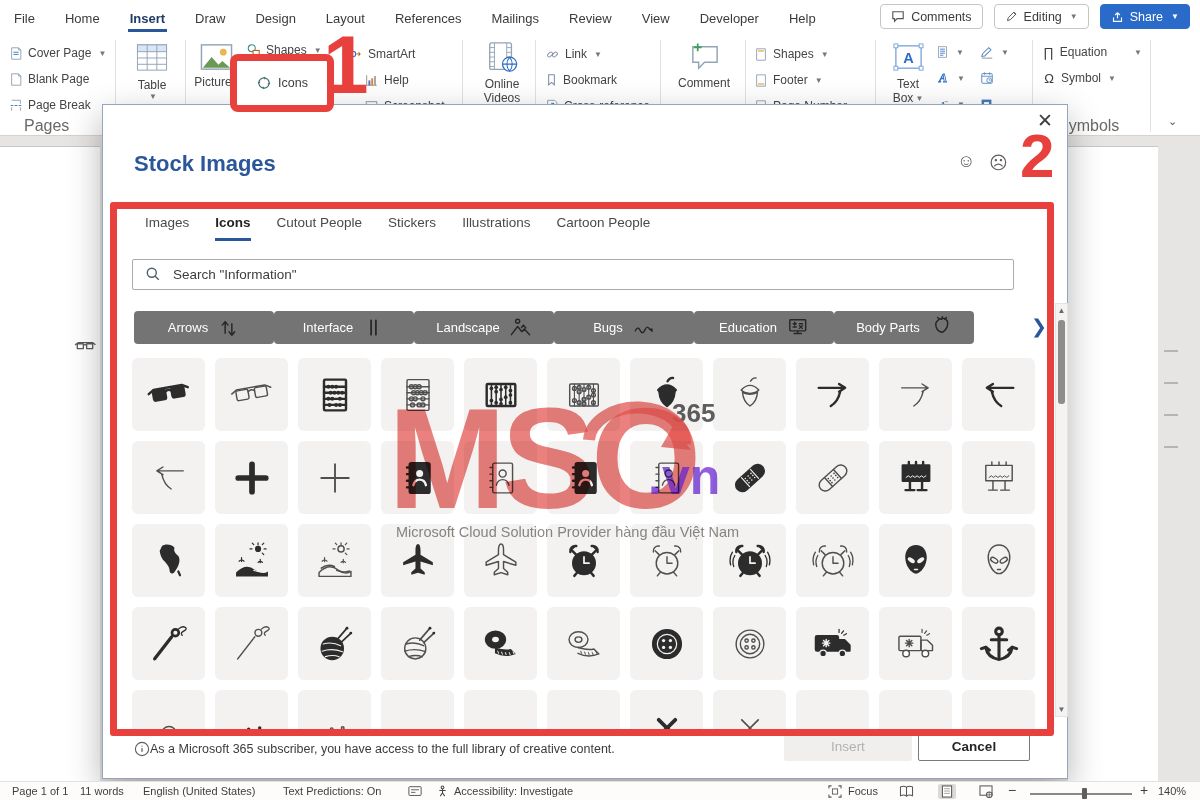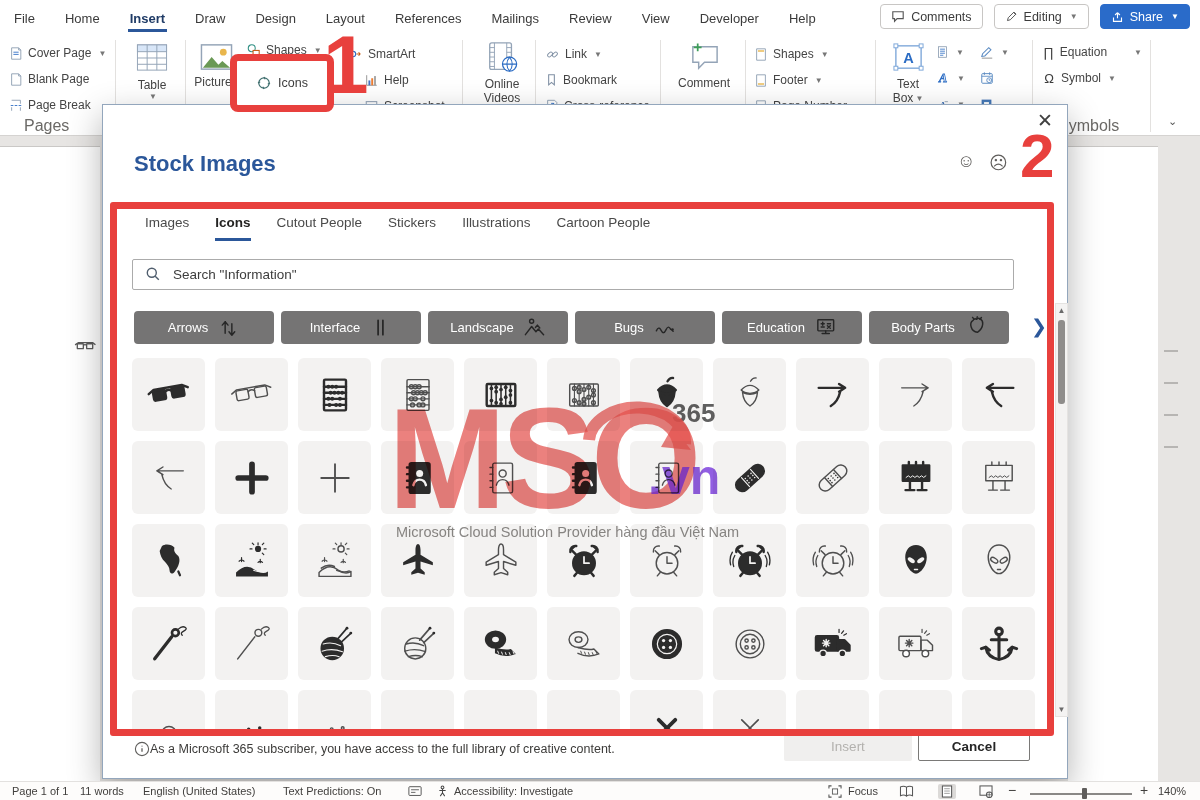--- a/index.html
+++ b/index.html
@@ -40,21 +40,21 @@
   #dlg-close{position:absolute;left:928px;top:2px;font-size:19px;color:#404040;padding:2px 6px;cursor:default}
   .smiley{position:absolute;font-size:18px;color:#605e5c}
   #tabs{position:absolute;left:42px;top:110px;display:flex;gap:26px}
   .tab{font-size:13.5px;color:#4a4a4a;padding-bottom:8px;white-space:nowrap}
   .tab.active{color:#252423;font-weight:700;border-bottom:3px solid #2b579a}
   #search-wrap{position:absolute;left:29px;top:154px;width:882px;height:31px}
   #search-input{width:100%;height:100%;border:1px solid #ababab;border-radius:2px;padding:0 10px 0 40px;
     font-size:13.5px;color:#333;font-family:"Liberation Sans",sans-serif;outline:none;background:#fff}
   #search-input::placeholder{color:#3d3d3d;opacity:1}
   #search-icon{position:absolute;left:13px;top:7px}
-  #pills{position:absolute;left:31px;top:206px;display:flex;gap:7px}
+  #pills{position:absolute;left:31px;top:206px;display:flex;}
   .pill{width:140px;height:33px;background:#757474;border-radius:4px;color:#fff;font-size:13px;
     display:flex;align-items:center;justify-content:center;gap:9px}
   #pill-chevron{position:absolute;left:928px;top:210px;font-size:19px;color:#2b579a}
   #grid{position:absolute;left:29px;top:253px;width:906px;height:372px;overflow:hidden;
     display:grid;grid-template-columns:repeat(11,73px);grid-auto-rows:73px;gap:10px}
   .tile{background:#f3f2f1;border-radius:6px;display:flex;align-items:center;justify-content:center}
   
   #dlg-scroll{position:absolute;left:952px;top:198px;width:13px;height:414px;background:#f4f3f2;border:1px solid #e5e3e1}
   #dlg-scroll .arr{position:absolute;left:1px;width:9px;font-size:8px;color:#6a6a6a;text-align:center}
   #dlg-thumb{position:absolute;left:2px;top:16px;width:7px;height:84px;background:#8f8d8b;border-radius:3px}

